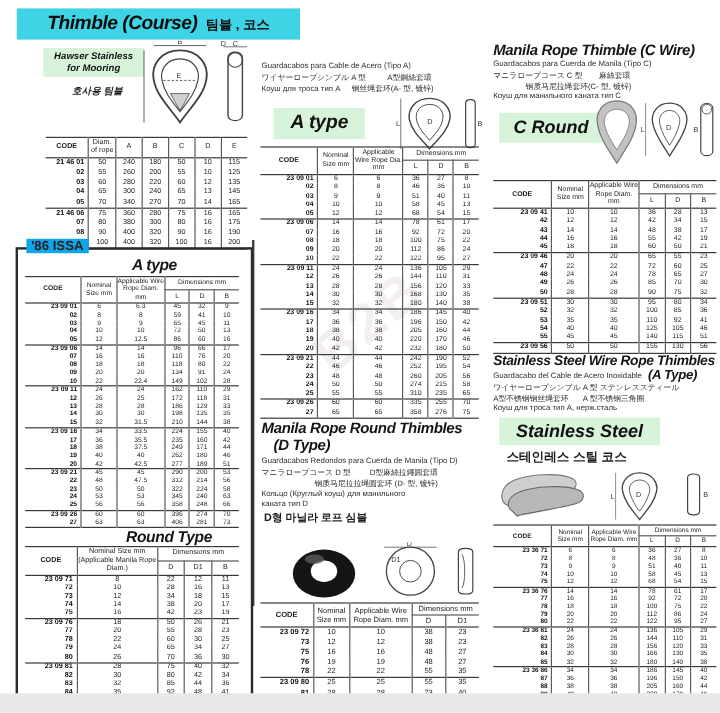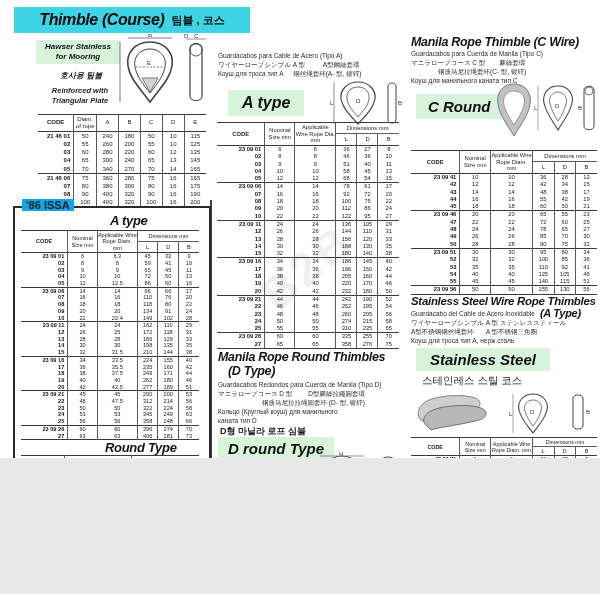--- a/index.html
+++ b/index.html
@@ -1,16 +1,16 @@
 <!DOCTYPE html>
 <html><head>
 <meta charset="utf-8">
 <style>
   html,body{margin:0;padding:0;background:#e8e8e8;}
-  #page{position:relative;width:600px;height:458px;background:#ffffff;overflow:hidden;
+  #page{position:relative;width:600px;height:578px;background:#ffffff;overflow:hidden;
         font-family:"Liberation Sans",sans-serif;color:#1d1d1d;}
   .abs{position:absolute;}
   
   .banner{left:14px;top:7px;width:236px;height:26px;background:#3fd3e6;display:flex;
           align-items:center;justify-content:center;gap:7px;}
   .banner .t1{font-size:16px;font-weight:bold;font-style:italic;letter-spacing:-0.4px;color:#0b0b0b;}
   .banner .t2{font-size:11px;font-weight:bold;color:#0b0b0b;}
   
   .h1{font-weight:bold;font-style:italic;letter-spacing:-0.3px;color:#151515;}
   .sub{font-size:6.5px;color:#2c2c2c;white-space:nowrap;}
@@ -53,24 +53,20 @@
   </div>
 
   <div class="abs watermark">B2B</div>
   <div class="abs artifact"></div>
 
   <div class="abs badge" style="left:36px;top:40px;width:84px;font-size:8px;line-height:10px;padding:2px 0;">
     <div>Hawser Stainless</div>
     <div>for Mooring</div>
   </div>
   <div class="abs" style="left:60px;top:70px;font-size:8px;font-style:italic;font-weight:bold;">호사용 팀블</div>
-  <div class="abs" style="left:40px;top:86px;width:80px;text-align:center;font-size:7.5px;font-style:italic;font-weight:600;line-height:9.5px;">
-    <div>Reinforced with</div>
-    <div>Triangular Plate</div>
-  </div>
 
   <svg class="abs" style="left:112px;top:34px;" width="96" height="76" viewBox="0 0 96 76">
     <path class="dline" stroke-width="1.6" d="M38 8 C22 8 14 20 16 32 C18 45 28 54 38 68 C48 54 58 45 60 32 C62 20 54 8 38 8 Z"></path>
     <path class="dline" stroke-width="1" d="M38 15 C27 15 21 24 23 33 C25 43 31 50 38 59 C45 50 51 43 53 33 C55 24 49 15 38 15 Z"></path>
     <path d="M30 44 L46 44 L38 58 Z" fill="none" stroke="#555" stroke-width=".8"></path>
     <path d="M30 44 L46 44 L38 58 Z" fill="#999" opacity=".45"></path>
     <line class="dline" x1="16" y1="4" x2="60" y2="4" stroke-width=".7"></line>
     <text class="dtext" x="36" y="3">B</text>
     <line class="dline" x1="24" y1="33" x2="52" y2="33" stroke-width=".7" stroke-dasharray="2 1.5"></line>
     <text class="dtext" x="35" y="31">E</text>
@@ -824,21 +820,20 @@
   <div class="abs h1" style="left:228px;top:364px;font-size:12.5px;">(D Type)</div>
   <div class="abs sub" style="left:218px;top:381px;">Guardacabos Redondos para Cuerda de Manila (Tipo D)</div>
   <div class="abs sub" style="left:218px;top:390px;">
     <span>マニラロープコース D 型</span>
     <span style="margin-left:14px;">D型麻絲拉繩圓套環</span>
   </div>
   <div class="abs sub" style="left:262px;top:399px;">钢质马尼拉拉绳圆套环 (D- 型, 镀锌)</div>
   <div class="abs sub" style="left:218px;top:408px;">Кольцо (Круглый коуш) для манильного</div>
   <div class="abs sub" style="left:218px;top:417px;">каната тип D</div>
   <div class="abs" style="left:220px;top:425px;font-size:9px;font-weight:bold;">D형 마닐라 로프 심블</div>
-  <div class="abs badge" style="left:218px;top:437px;font-size:15px;padding:3px 10px;">D round Type</div>
 
   <svg class="abs" style="left:242px;top:452px;" width="160" height="48" viewBox="0 0 160 48">
     <ellipse cx="28" cy="26" rx="26" ry="20" fill="#151515"></ellipse>
     <ellipse cx="28" cy="24" rx="11" ry="9" fill="#ffffff"></ellipse>
     <ellipse cx="20" cy="14" rx="8" ry="4" fill="#5a5a5a" opacity=".8"></ellipse>
     <circle class="dline" cx="100" cy="24" r="20" stroke-width="1.1"></circle>
     <circle class="dline" cx="100" cy="24" r="9" stroke-width=".8"></circle>
     <line class="dline" x1="78" y1="4" x2="122" y2="4" stroke-width=".6"></line>
     <text class="dtext" x="97" y="3">D</text>
     <text class="dtext" x="84" y="16">D1</text>
@@ -1099,21 +1094,21 @@
   <div class="abs h1" style="left:411px;top:295px;font-size:11.5px;letter-spacing:-0.3px;">Stainless Steel Wire Rope Thimbles</div>
   <div class="abs h1" style="left:540px;top:307px;font-size:11px;">(A Type)</div>
   <div class="abs sub" style="left:411px;top:310px;">Guardacabo del Cable de Acero Inoxidable</div>
   <div class="abs sub" style="left:411px;top:319px;">ワイヤーロープシンブル A 型 ステンレススティール</div>
   <div class="abs sub" style="left:411px;top:328px;">
     <span>A型不锈钢钢丝绳套环</span>
     <span style="margin-left:10px;">A 型不锈钢三角圈</span>
   </div>
   <div class="abs sub" style="left:411px;top:337px;">Коуш для троса тип A, нерж.сталь</div>
   <div class="abs badge" style="left:416px;top:348px;font-size:15px;padding:3px 14px;">Stainless Steel</div>
-  <div class="abs" style="left:422px;top:374px;font-size:10.5px;font-weight:normal;text-align:center;">스테인레스 스틸 코스</div>
+  <div class="abs" style="left:422px;top:374px;font-size:10.5px;font-weight:bold;text-align:center;">스테인레스 스틸 코스</div>
 
   <svg class="abs" style="left:413px;top:390px;" width="184" height="44" viewBox="0 0 184 44">
     <path d="M8 30 C2 24 6 14 16 10 C28 5 52 4 62 8 C70 11 68 18 60 20 C46 24 18 26 12 32 Z" fill="#cfcfcf" stroke="#777" stroke-width=".9"></path>
     <path d="M14 36 C8 32 10 24 20 20 C32 15 58 14 68 18 C76 21 74 28 66 30 C52 34 22 38 18 40 Z" fill="#b8b8b8" stroke="#666" stroke-width=".9"></path>
     <path class="dline" stroke-width="1.1" d="M120 4 C110 4 104 12 106 20 C108 29 114 35 120 43 C126 35 132 29 134 20 C136 12 130 4 120 4 Z"></path>
     <path class="dline" stroke-width=".7" d="M120 10 C114 10 110 15 112 21 C114 27 116 31 120 36 C124 31 126 27 128 21 C130 15 126 10 120 10 Z"></path>
     <line class="dline" x1="100" y1="4" x2="100" y2="43" stroke-width=".5"></line>
     <text class="dtext" x="96" y="26">L</text>
     <text class="dtext" x="117" y="24">D</text>
     <path class="dline" stroke-width="1" d="M160 8 C160 4 170 4 170 8 L170 36 C170 40 160 40 160 36 Z"></path>

